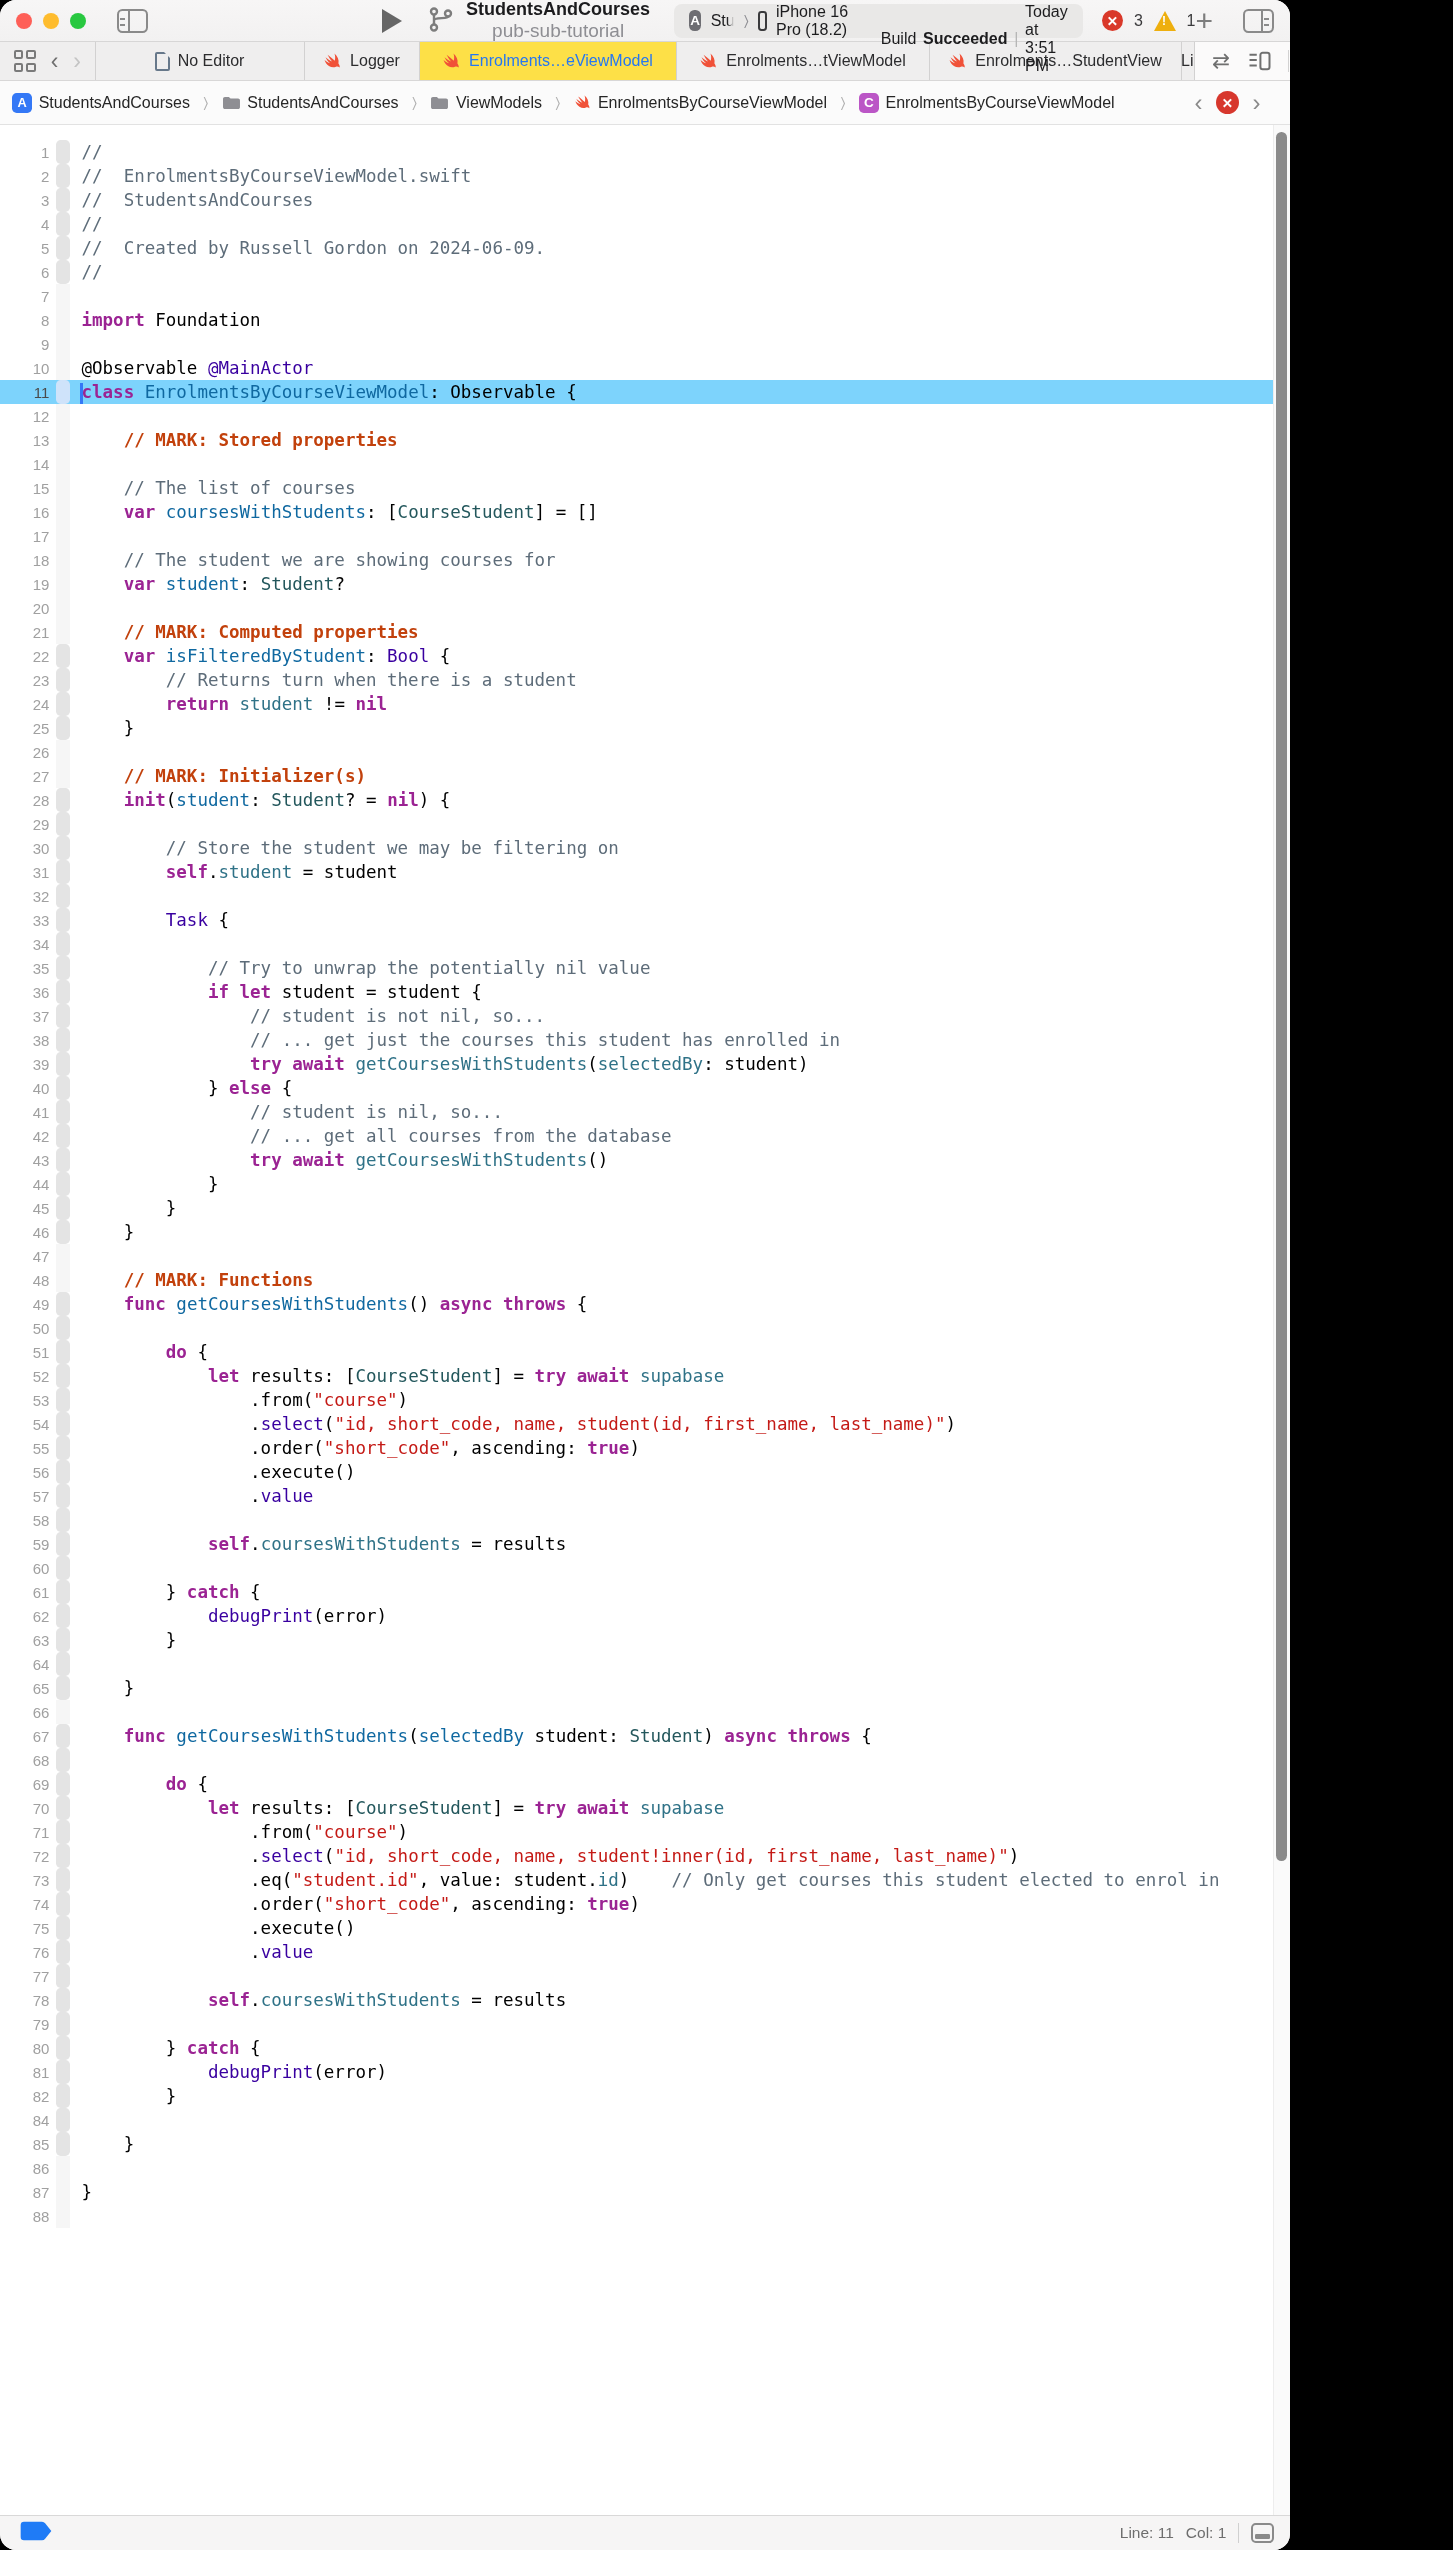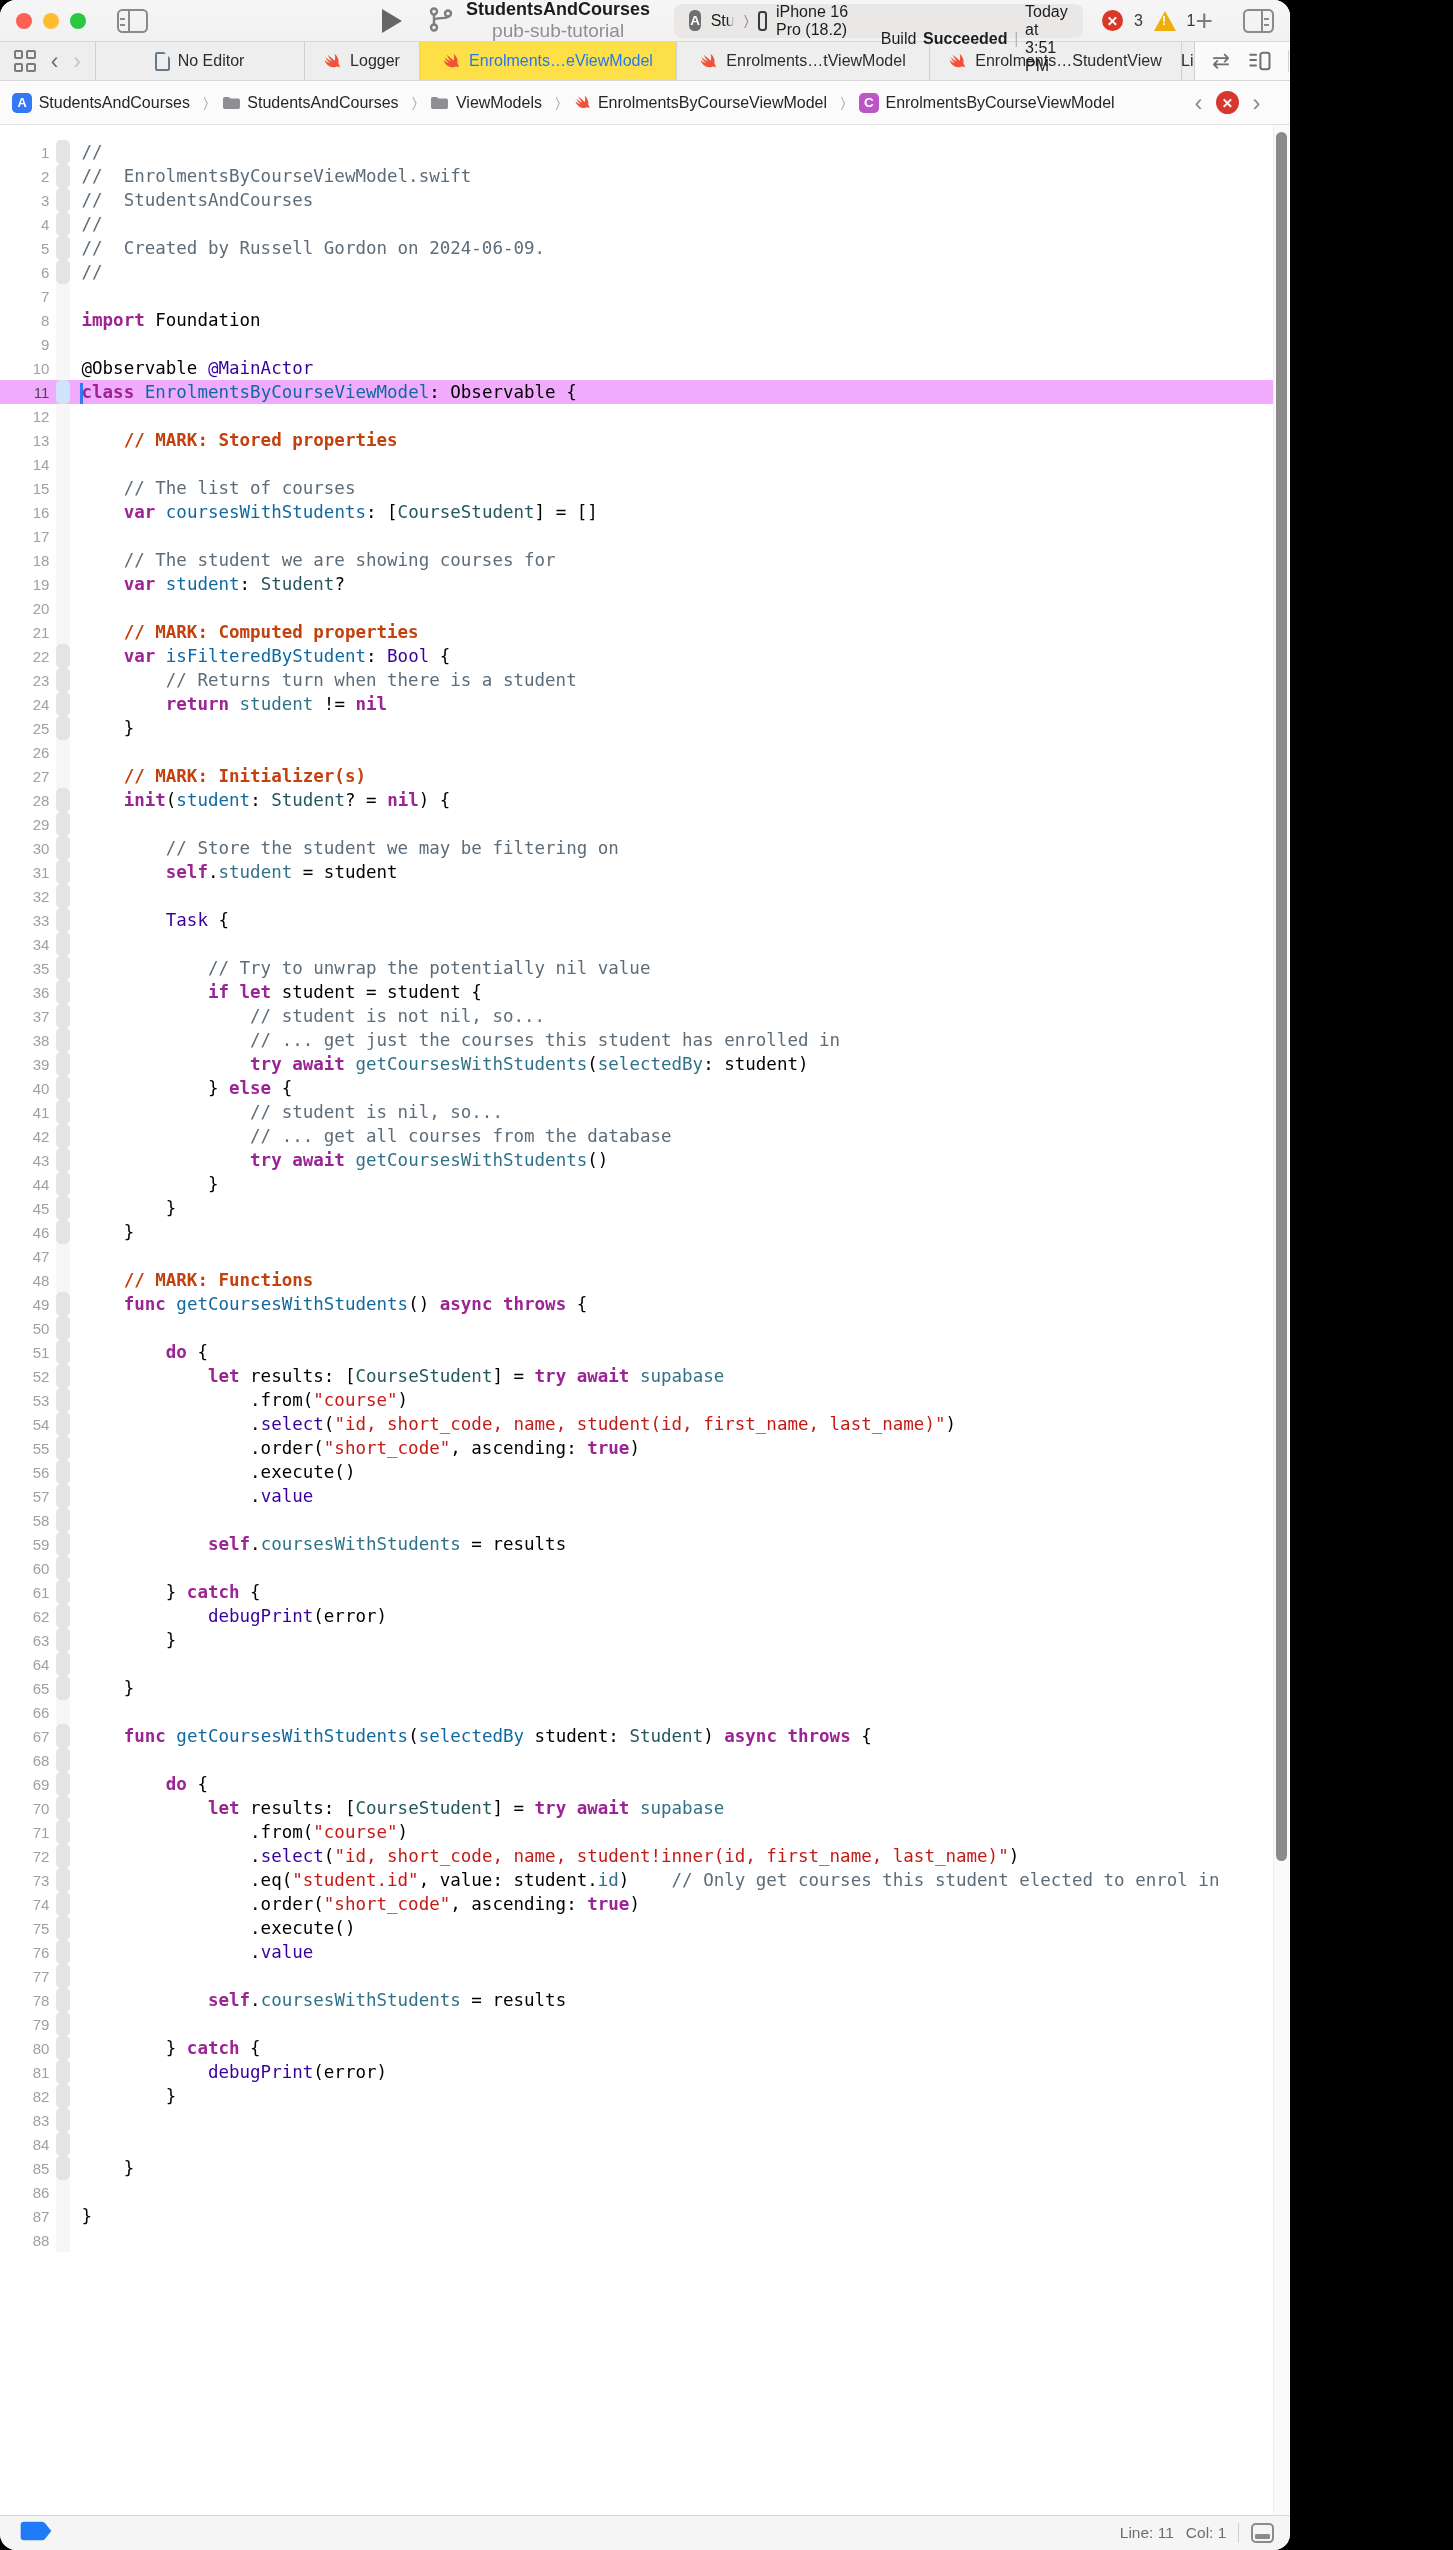--- a/index.html
+++ b/index.html
@@ -60,21 +60,21 @@
   .appicon{width:20px;height:20px;border-radius:4.7px;background:#3478f6;color:#fff;font-size:12.8px;font-weight:bold;display:flex;align-items:center;justify-content:center;}
   .cbadge{width:20px;height:20px;border-radius:4.7px;background:#bb56c6;color:#fff;font-size:13.5px;font-weight:bold;display:flex;align-items:center;justify-content:center;}
   .jump-right{margin-left:auto;display:flex;align-items:center;gap:13.5px;padding-right:17.5px;}
   .jb-chev{font-size:24px;color:#8a8a8a;line-height:1;}
   .err-oct{width:23px;height:23px;background:#d7372d;border-radius:50%;color:#fff;display:flex;align-items:center;justify-content:center;font-size:13.5px;font-weight:bold;}
 
   
   .editor{flex:1 1 auto;position:relative;background:#fff;overflow:hidden;}
   .code{position:absolute;inset:0;padding-top:15px;font-family:"DejaVu Sans Mono", monospace;font-size:17.5px;}
   .line{display:flex;height:24px;align-items:center;position:relative;}
-  .line.hl{background:#f0abfc;}
+  .line.hl{background:#7dd3fc;}
   .ln{flex:0 0 52px;text-align:right;font-size:15px;color:#a0a0a0;font-family:"Liberation Sans", sans-serif;padding-right:2.7px;}
   .line.hl .ln{color:#4a4a4a;}
   .rb{flex:0 0 13.5px;margin-left:4px;height:100%;background:#f6f6f6;}
   .rb.g{background:#e4e4e4;border-radius:4.7px;}
   .rb.b{background:#cfe3fa;border-radius:4.7px;}
   .cd{white-space:pre;margin-left:12px;position:relative;}
   .cursor{position:absolute;left:-1.3px;top:0.7px;width:2.7px;height:21px;background:#3478f6;}
   .tk-p{color:#000;}
   .tk-k{color:#9b2393;font-weight:bold;}
   .tk-c{color:#5d6c79;}
@@ -650,25 +650,20 @@
           <span class="ln">81</span>
           <span class="rb g"></span>
           <span class="cd"><span class="tk-p">            </span><span class="tk-u">debugPrint</span><span class="tk-p">(error)</span></span>
         </div>
         <div class="line">
           <span class="ln">82</span>
           <span class="rb g"></span>
           <span class="cd"><span class="tk-p">        }</span></span>
         </div>
         <div class="line">
-          <span class="ln">83</span>
-          <span class="rb g"></span>
-          <span class="cd"></span>
-        </div>
-        <div class="line">
           <span class="ln">84</span>
           <span class="rb g"></span>
           <span class="cd"></span>
         </div>
         <div class="line">
           <span class="ln">85</span>
           <span class="rb g"></span>
           <span class="cd"><span class="tk-p">    }</span></span>
         </div>
         <div class="line">

